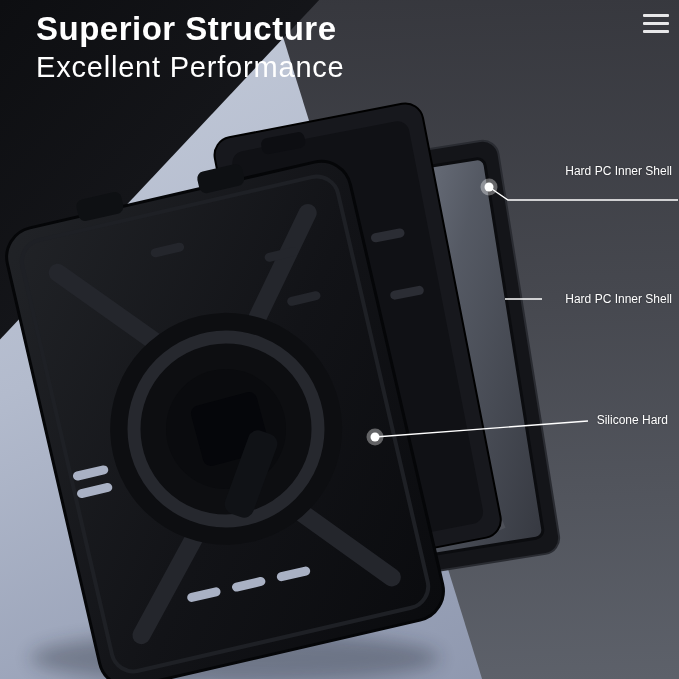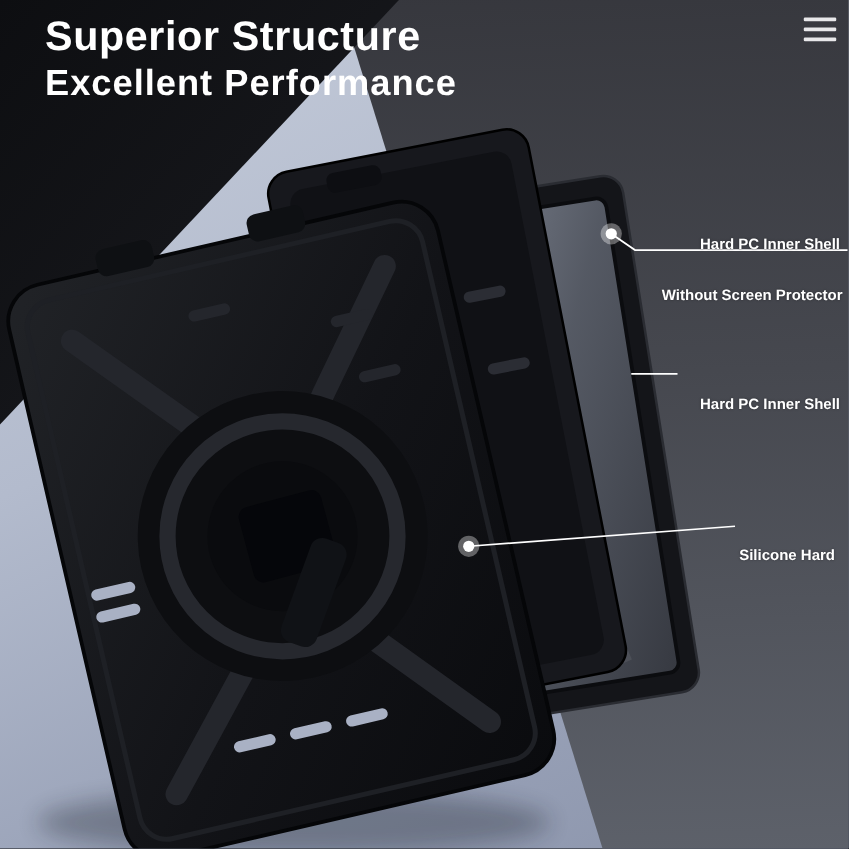--- a/index.html
+++ b/index.html
@@ -15,28 +15,28 @@
     background:linear-gradient(178deg,#36373d 0%,#46484f 45%,#5d616a 100%);
     clip-path:polygon(40% 0,100% 0,100% 100%,71% 100%);
   }
   .bg-dark-top {
     position:absolute; inset:0;
     background:linear-gradient(132deg,#0d0e11 0%,#1d1e23 55%,#2b2c32 100%);
     clip-path:polygon(0 0,47% 0,0 50%);
   }
   .title-block { position:absolute; left:36px; top:8px; z-index:5; color:#fff; }
   .title-line1 { font-size:33px; font-weight:bold; letter-spacing:0.5px; line-height:1.25; }
-  .title-line2 { font-size:29px; font-weight:bold; letter-spacing:0.8px; line-height:1.25; }
+  .title-line2 { font-size:29px; font-weight:normal; letter-spacing:0.8px; line-height:1.25; }
   .menu-icon { position:absolute; right:10px; top:14px; z-index:5; width:26px; }
   .menu-icon .bar { height:3px; background:#e8e8ea; margin-bottom:5px; border-radius:1px; }
   .product-svg { position:absolute; inset:0; z-index:2; }
   .callout-svg { position:absolute; inset:0; z-index:6; pointer-events:none; }
   .label {
-    position:absolute; z-index:7; color:#fff; font-weight:bold; font-size:12px;
-    white-space:nowrap; text-shadow:0 0 2px rgba(0,0,0,0.4);margin-top:24px;
+    position:absolute; z-index:7; color:#fff; font-weight:normal; font-size:12px;
+    white-space:nowrap; text-shadow:0 0 2px rgba(0,0,0,0.4);
   }
   .label-a { top:164px; right:7px; }
   .label-b { top:205px; right:5px; }
   .label-c { top:292px; right:7px; }
   .label-d { top:413px; right:11px; }
 </style>
 </head>
 <body>
 
 <div class="stage">
@@ -130,17 +130,16 @@
       <line x1="505" y1="299" x2="542" y2="299" stroke="#ffffff" stroke-width="1.4"></line>
     </g>
     <g>
       <line x1="375" y1="437" x2="588" y2="421" stroke="#ffffff" stroke-width="1.4"></line>
       <circle cx="375" cy="437" r="8.5" fill="rgba(255,255,255,0.35)"></circle>
       <circle cx="375" cy="437" r="4.5" fill="#ffffff"></circle>
     </g>
   </svg>
 
   <div class="label label-a">Hard PC Inner Shell</div>
-  <div class="label label-b">Without Screen Protector</div>
   <div class="label label-c">Hard PC Inner Shell</div>
   <div class="label label-d">Silicone Hard</div>
 
 </div>
 
 </body></html>

